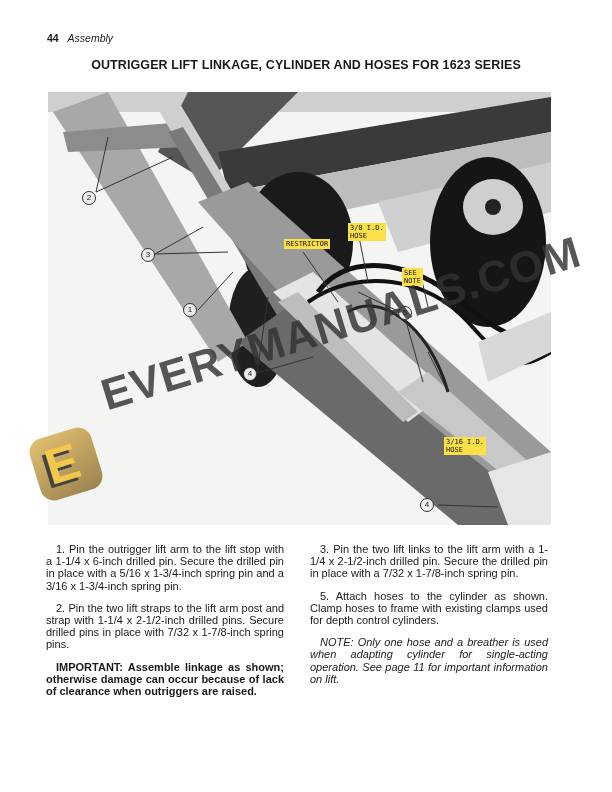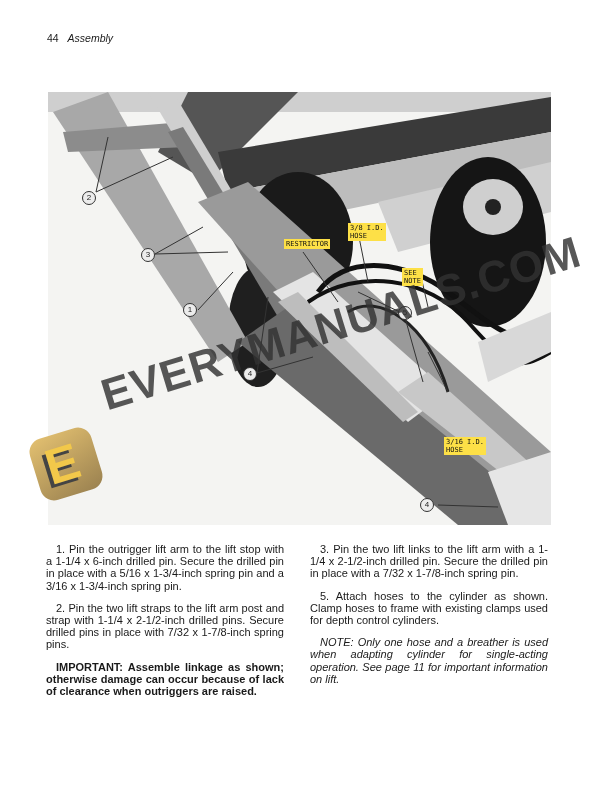--- a/index.html
+++ b/index.html
@@ -1,18 +1,18 @@
 <!DOCTYPE html>
 <html><head>
 <meta charset="utf-8">
 <style>
   html, body { margin: 0; padding: 0; background: #ffffff; }
   body { width: 612px; height: 792px; position: relative; overflow: hidden; font-family: "Liberation Sans", sans-serif; color: #1a1a1a; }
   .page-header { position: absolute; left: 47px; top: 32px; font-size: 10.5px; }
-  .page-num { font-weight: normal; margin-right: 6px; }
+  .page-num { font-weight: bold; margin-right: 6px; }
   .section { font-style: italic; }
   .title { position: absolute; left: 60px; width: 492px; top: 58px; text-align: center; font-weight: bold; font-size: 12.5px; line-height: 15px; letter-spacing: 0.1px; }
   .photo { position: absolute; left: 48px; top: 92px; width: 503px; height: 433px; background: #f4f4f2; overflow: hidden; }
   .photo svg { position: absolute; left: 0; top: 0; }
   .label-box { position: absolute; background: #fde047; font-family: "DejaVu Sans Mono", monospace; font-size: 7px; line-height: 8px; color: #111; padding: 1px 2px; white-space: pre; }
   .callout { position: absolute; width: 12px; height: 12px; border: 1.2px solid #333; border-radius: 50%; background: #ececec; font-size: 8px; line-height: 12px; text-align: center; color: #222; }
   .watermark { position: absolute; left: 110px; top: 370px; transform: rotate(-17deg); transform-origin: left bottom; font-size: 44px; font-weight: bold; color: rgba(50,50,50,0.82); letter-spacing: 1px; white-space: nowrap; }
   .wm-logo { position: absolute; left: 34px; top: 432px; width: 64px; height: 64px; border-radius: 14px; background: linear-gradient(160deg, #e3c070, #9a8150); transform: rotate(-17deg); }
   .wm-logo span { position: absolute; left: 12px; top: 2px; font-size: 50px; font-weight: bold; color: #f2c84a; text-shadow: -4px 3px 0 #444; }
   .col { position: absolute; top: 543px; width: 238px; font-size: 11px; line-height: 12.2px; text-align: justify; }
@@ -24,20 +24,21 @@
 </style>
 </head>
 <body>
 
 <div class="page-header">
   <span class="page-num">44</span>
   <span class="section">Assembly</span>
 </div>
 
 <div class="title">
+  <div>OUTRIGGER LIFT LINKAGE, CYLINDER AND HOSES FOR 1623 SERIES</div>
 </div>
 
 <div class="photo">
   <svg width="503" height="433" viewBox="0 0 503 433">
 
     <polygon points="0,0 503,0 503,20 0,20" fill="#cfcfcf"></polygon>
     <polygon points="140,0 250,0 160,90 110,60" fill="#555"></polygon>
     <polygon points="170,60 503,5 503,40 180,100" fill="#3a3a3a"></polygon>
     <polygon points="180,100 503,40 503,75 190,140" fill="#bdbdbd"></polygon>
     <polygon points="330,110 503,70 503,120 350,160" fill="#d0d0d0"></polygon>

